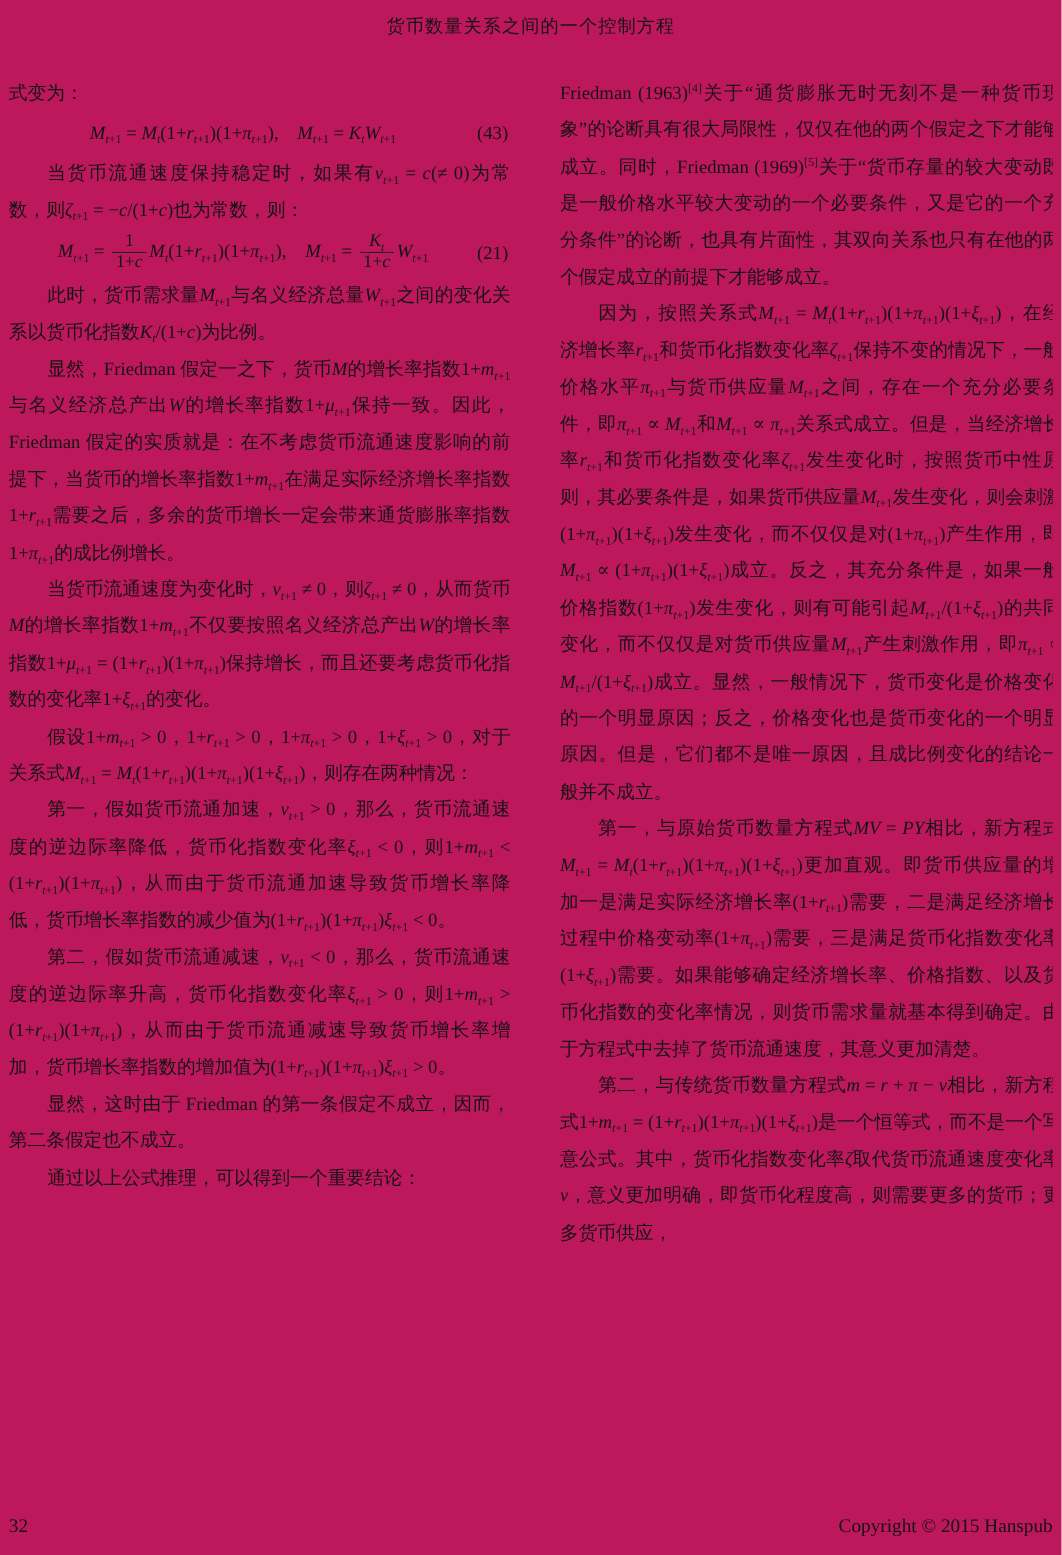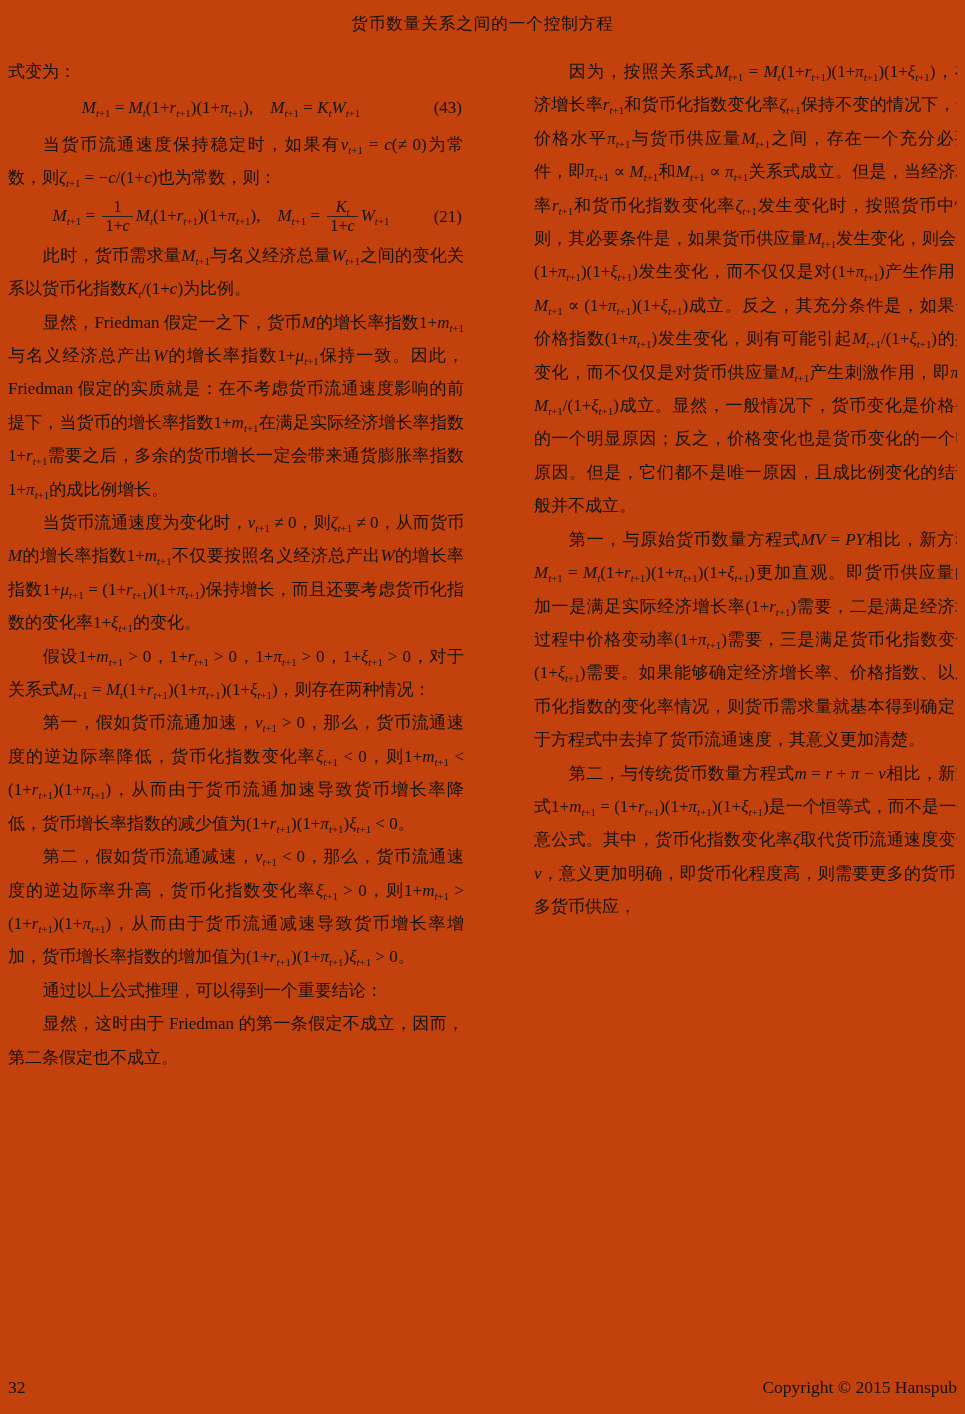--- a/index.html
+++ b/index.html
@@ -1,27 +1,27 @@
 <!DOCTYPE html>
 <html><head>
 <meta charset="utf-8">
 <style>
   html,body{margin:0;padding:0;background:#ffffff;}
   .page{
     width:965px;height:1414px;box-sizing:border-box;
     padding:10px 8px 12px 8px;
     display:flex;flex-direction:column;
     font-family:"Liberation Serif","DejaVu Serif",serif;
-    color:#131313;background:#c2410c;overflow:hidden;
+    color:#131313;background:#be185d;overflow:hidden;
   }
   .page-title{
     text-align:center;font-size:16.5px;letter-spacing:1px;
     margin-top:3px;flex:0 0 auto;
   }
-  .columns{display:flex;gap:70px;margin-top:20px;flex:1 1 auto;overflow:hidden;justify-content:space-between;}
+  .columns{display:flex;gap:45px;margin-top:33px;flex:1 1 auto;overflow:hidden;justify-content:space-between;}
   .column{width:456px;flex:0 0 456px;font-size:17px;line-height:33.4px;text-align:justify;overflow:hidden;}
   .para{margin:0;}
   .para.indent{text-indent:2.05em;}
   .para.noindent{text-indent:0;}
   .equation{position:relative;text-align:center;padding:2px 30px 2px 0;margin:1px 0;}
   .eqnum{position:absolute;right:2px;top:50%;transform:translateY(-50%);}
   .math{white-space:normal;}
   .math i{font-style:italic;}
   sub,sup{font-size:64%;line-height:0;}
   sub{vertical-align:-0.4em;}
@@ -53,24 +53,25 @@
               </span><i>M</i><sub><i>t</i></sub>(1+<i>r</i><sub><i>t</i>+1</sub>)(1+<i>π</i><sub><i>t</i>+1</sub>),</span>　<span class="math"><i>M</i><sub><i>t</i>+1</sub> = <span class="frac">
                 <span class="fnum"><i>K</i><sub><i>t</i></sub></span>
                 <span class="fden">1+<i>c</i></span>
               </span><i>W</i><sub><i>t</i>+1</sub></span></span><span class="eqnum">(21)</span></div>
         <div class="para indent">此时，货币需求量<span class="math"><i>M</i><sub><i>t</i>+1</sub></span>与名义经济总量<span class="math"><i>W</i><sub><i>t</i>+1</sub></span>之间的变化关系以货币化指数<span class="math"><i>K</i><sub><i>t</i></sub>/(1+<i>c</i>)</span>为比例。</div>
         <div class="para indent">显然，Friedman 假定一之下，货币<span class="math"><i>M</i></span>的增长率指数<span class="math">1+<i>m</i><sub><i>t</i>+1</sub></span>与名义经济总产出<span class="math"><i>W</i></span>的增长率指数<span class="math">1+<i>μ</i><sub><i>t</i>+1</sub></span>保持一致。因此，Friedman 假定的实质就是：在不考虑货币流通速度影响的前提下，当货币的增长率指数<span class="math">1+<i>m</i><sub><i>t</i>+1</sub></span>在满足实际经济增长率指数<span class="math">1+<i>r</i><sub><i>t</i>+1</sub></span>需要之后，多余的货币增长一定会带来通货膨胀率指数<span class="math">1+<i>π</i><sub><i>t</i>+1</sub></span>的成比例增长。</div>
         <div class="para indent">当货币流通速度为变化时，<span class="math"><i>ν</i><sub><i>t</i>+1</sub> ≠ 0</span>，则<span class="math"><i>ζ</i><sub><i>t</i>+1</sub> ≠ 0</span>，从而货币<span class="math"><i>M</i></span>的增长率指数<span class="math">1+<i>m</i><sub><i>t</i>+1</sub></span>不仅要按照名义经济总产出<span class="math"><i>W</i></span>的增长率指数<span class="math">1+<i>μ</i><sub><i>t</i>+1</sub> = (1+<i>r</i><sub><i>t</i>+1</sub>)(1+<i>π</i><sub><i>t</i>+1</sub>)</span>保持增长，而且还要考虑货币化指数的变化率<span class="math">1+<i>ξ</i><sub><i>t</i>+1</sub></span>的变化。</div>
         <div class="para indent">假设<span class="math">1+<i>m</i><sub><i>t</i>+1</sub> &gt; 0</span>，<span class="math">1+<i>r</i><sub><i>t</i>+1</sub> &gt; 0</span>，<span class="math">1+<i>π</i><sub><i>t</i>+1</sub> &gt; 0</span>，<span class="math">1+<i>ξ</i><sub><i>t</i>+1</sub> &gt; 0</span>，对于关系式<span class="math"><i>M</i><sub><i>t</i>+1</sub> = <i>M</i><sub><i>t</i></sub>(1+<i>r</i><sub><i>t</i>+1</sub>)(1+<i>π</i><sub><i>t</i>+1</sub>)(1+<i>ξ</i><sub><i>t</i>+1</sub>)</span>，则存在两种情况：</div>
         <div class="para indent">第一，假如货币流通加速，<span class="math"><i>ν</i><sub><i>t</i>+1</sub> &gt; 0</span>，那么，货币流通速度的逆边际率降低，货币化指数变化率<span class="math"><i>ξ</i><sub><i>t</i>+1</sub> &lt; 0</span>，则<span class="math">1+<i>m</i><sub><i>t</i>+1</sub> &lt; (1+<i>r</i><sub><i>t</i>+1</sub>)(1+<i>π</i><sub><i>t</i>+1</sub>)</span>，从而由于货币流通加速导致货币增长率降低，货币增长率指数的减少值为<span class="math">(1+<i>r</i><sub><i>t</i>+1</sub>)(1+<i>π</i><sub><i>t</i>+1</sub>)<i>ξ</i><sub><i>t</i>+1</sub> &lt; 0</span>。</div>
         <div class="para indent">第二，假如货币流通减速，<span class="math"><i>ν</i><sub><i>t</i>+1</sub> &lt; 0</span>，那么，货币流通速度的逆边际率升高，货币化指数变化率<span class="math"><i>ξ</i><sub><i>t</i>+1</sub> &gt; 0</span>，则<span class="math">1+<i>m</i><sub><i>t</i>+1</sub> &gt; (1+<i>r</i><sub><i>t</i>+1</sub>)(1+<i>π</i><sub><i>t</i>+1</sub>)</span>，从而由于货币流通减速导致货币增长率增加，货币增长率指数的增加值为<span class="math">(1+<i>r</i><sub><i>t</i>+1</sub>)(1+<i>π</i><sub><i>t</i>+1</sub>)<i>ξ</i><sub><i>t</i>+1</sub> &gt; 0</span>。</div>
+        <div class="para indent">显然，这时由于 Friedman 的第一条假定不成立，因而，第二条假定也不成立。</div>
         <div class="para indent">通过以上公式推理，可以得到一个重要结论：</div>
-        <div class="para indent">显然，这时由于 Friedman 的第一条假定不成立，因而，第二条假定也不成立。</div>
       </div>
     <div class="column" id="col-right">
+        <div class="para noindent">Friedman (1963)<sup>[4]</sup>关于“通货膨胀无时无刻不是一种货币现象”的论断具有很大局限性，仅仅在他的两个假定之下才能够成立。同时，Friedman (1969)<sup>[5]</sup>关于“货币存量的较大变动既是一般价格水平较大变动的一个必要条件，又是它的一个充分条件”的论断，也具有片面性，其双向关系也只有在他的两个假定成立的前提下才能够成立。</div>
         <div class="para indent">因为，按照关系式<span class="math"><i>M</i><sub><i>t</i>+1</sub> = <i>M</i><sub><i>t</i></sub>(1+<i>r</i><sub><i>t</i>+1</sub>)(1+<i>π</i><sub><i>t</i>+1</sub>)(1+<i>ξ</i><sub><i>t</i>+1</sub>)</span>，在经济增长率<span class="math"><i>r</i><sub><i>t</i>+1</sub></span>和货币化指数变化率<span class="math"><i>ζ</i><sub><i>t</i>+1</sub></span>保持不变的情况下，一般价格水平<span class="math"><i>π</i><sub><i>t</i>+1</sub></span>与货币供应量<span class="math"><i>M</i><sub><i>t</i>+1</sub></span>之间，存在一个充分必要条件，即<span class="math"><i>π</i><sub><i>t</i>+1</sub> ∝ <i>M</i><sub><i>t</i>+1</sub></span>和<span class="math"><i>M</i><sub><i>t</i>+1</sub> ∝ <i>π</i><sub><i>t</i>+1</sub></span>关系式成立。但是，当经济增长率<span class="math"><i>r</i><sub><i>t</i>+1</sub></span>和货币化指数变化率<span class="math"><i>ζ</i><sub><i>t</i>+1</sub></span>发生变化时，按照货币中性原则，其必要条件是，如果货币供应量<span class="math"><i>M</i><sub><i>t</i>+1</sub></span>发生变化，则会刺激<span class="math">(1+<i>π</i><sub><i>t</i>+1</sub>)(1+<i>ξ</i><sub><i>t</i>+1</sub>)</span>发生变化，而不仅仅是对<span class="math">(1+<i>π</i><sub><i>t</i>+1</sub>)</span>产生作用，即<span class="math"><i>M</i><sub><i>t</i>+1</sub> ∝ (1+<i>π</i><sub><i>t</i>+1</sub>)(1+<i>ξ</i><sub><i>t</i>+1</sub>)</span>成立。反之，其充分条件是，如果一般价格指数<span class="math">(1+<i>π</i><sub><i>t</i>+1</sub>)</span>发生变化，则有可能引起<span class="math"><i>M</i><sub><i>t</i>+1</sub>/(1+<i>ξ</i><sub><i>t</i>+1</sub>)</span>的共同变化，而不仅仅是对货币供应量<span class="math"><i>M</i><sub><i>t</i>+1</sub></span>产生刺激作用，即<span class="math"><i>π</i><sub><i>t</i>+1</sub> ∝ <i>M</i><sub><i>t</i>+1</sub>/(1+<i>ξ</i><sub><i>t</i>+1</sub>)</span>成立。显然，一般情况下，货币变化是价格变化的一个明显原因；反之，价格变化也是货币变化的一个明显原因。但是，它们都不是唯一原因，且成比例变化的结论一般并不成立。</div>
         <div class="para indent">第一，与原始货币数量方程式<span class="math"><i>M</i><i>V</i> = <i>P</i><i>Y</i></span>相比，新方程式<span class="math"><i>M</i><sub><i>t</i>+1</sub> = <i>M</i><sub><i>t</i></sub>(1+<i>r</i><sub><i>t</i>+1</sub>)(1+<i>π</i><sub><i>t</i>+1</sub>)(1+<i>ξ</i><sub><i>t</i>+1</sub>)</span>更加直观。即货币供应量的增加一是满足实际经济增长率<span class="math">(1+<i>r</i><sub><i>t</i>+1</sub>)</span>需要，二是满足经济增长过程中价格变动率<span class="math">(1+<i>π</i><sub><i>t</i>+1</sub>)</span>需要，三是满足货币化指数变化率<span class="math">(1+<i>ξ</i><sub><i>t</i>+1</sub>)</span>需要。如果能够确定经济增长率、价格指数、以及货币化指数的变化率情况，则货币需求量就基本得到确定。由于方程式中去掉了货币流通速度，其意义更加清楚。</div>
         <div class="para indent">第二，与传统货币数量方程式<span class="math"><i>m</i> = <i>r</i> + <i>π</i> − <i>ν</i></span>相比，新方程式<span class="math">1+<i>m</i><sub><i>t</i>+1</sub> = (1+<i>r</i><sub><i>t</i>+1</sub>)(1+<i>π</i><sub><i>t</i>+1</sub>)(1+<i>ξ</i><sub><i>t</i>+1</sub>)</span>是一个恒等式，而不是一个写意公式。其中，货币化指数变化率<span class="math"><i>ζ</i></span>取代货币流通速度变化率<span class="math"><i>ν</i></span>，意义更加明确，即货币化程度高，则需要更多的货币；更多货币供应，</div>
       </div>
   </div>
   <div class="footer">
     <span>32</span>
     <span>Copyright © 2015 Hanspub</span>
   </div>
 </div>

